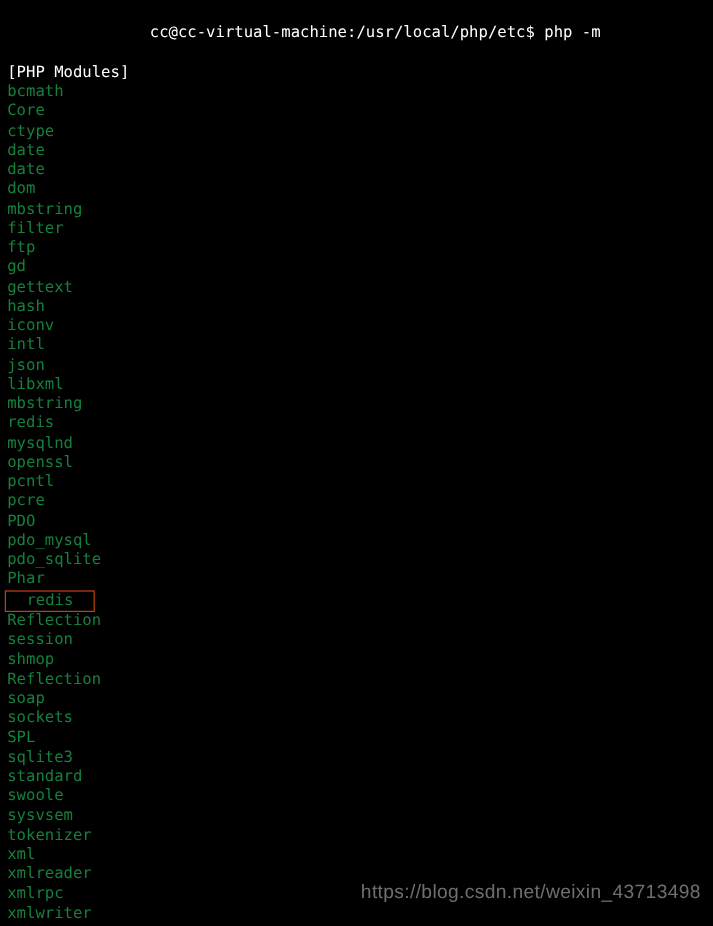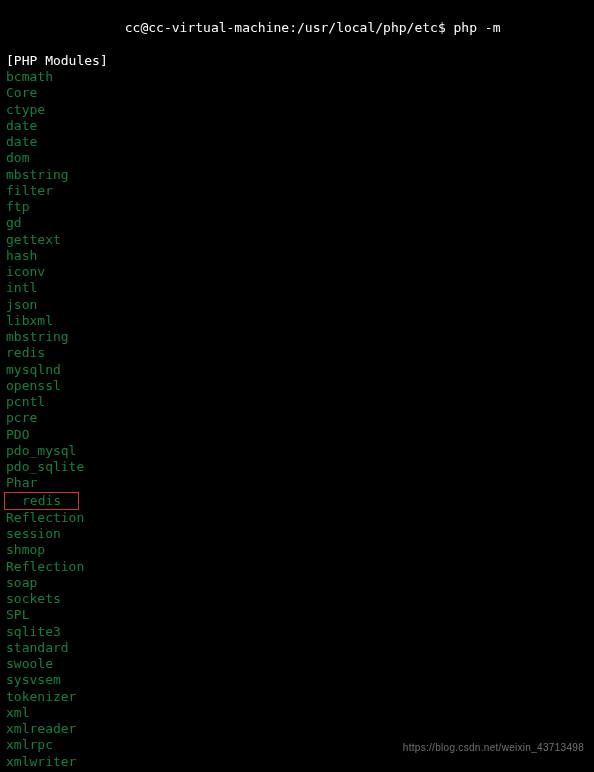--- a/index.html
+++ b/index.html
@@ -49,21 +49,21 @@
       border: 1px solid #c2410c;
       display: inline-block;
       padding: 0 17px;
       margin-left: -2px;
     }
     .watermark {
       position: absolute;
       bottom: 18px;
       right: 10px;
       color: rgba(200, 200, 200, 0.55);
-      font-size: 10px;
+      font-size: 16px;
       font-family: Arial, sans-serif;
       letter-spacing: 0.3px;
       pointer-events: none;
     }
   </style>
 </head>
 <body>
 
 <div class="terminal">
 

